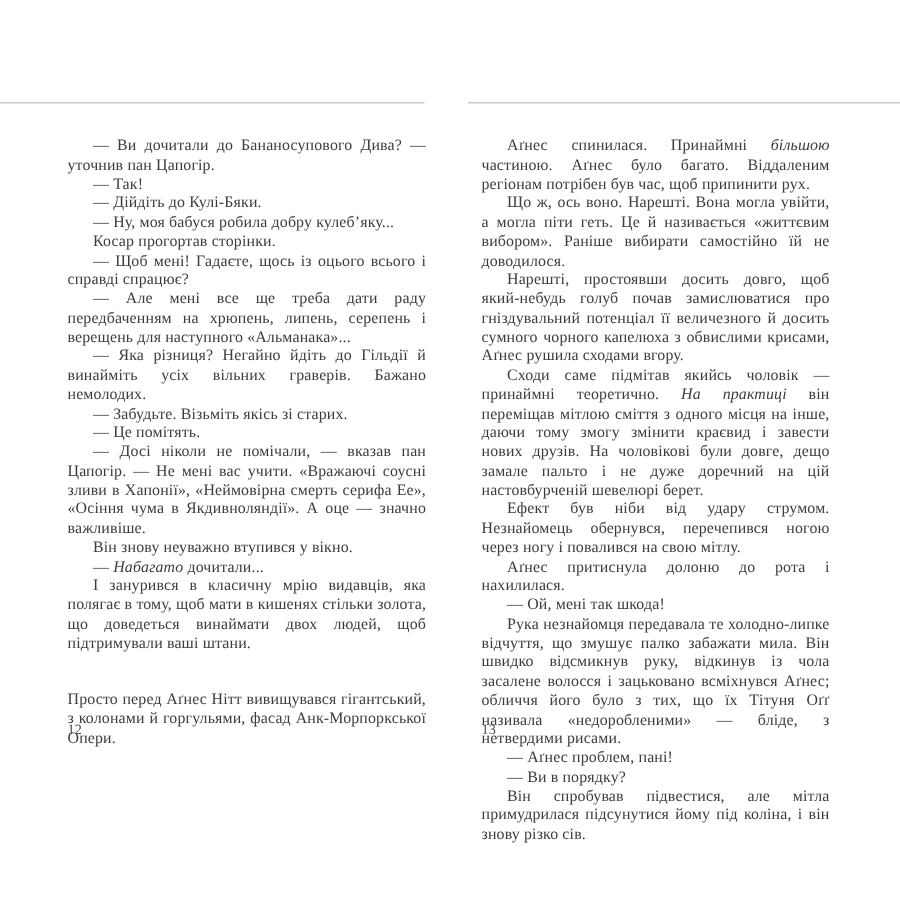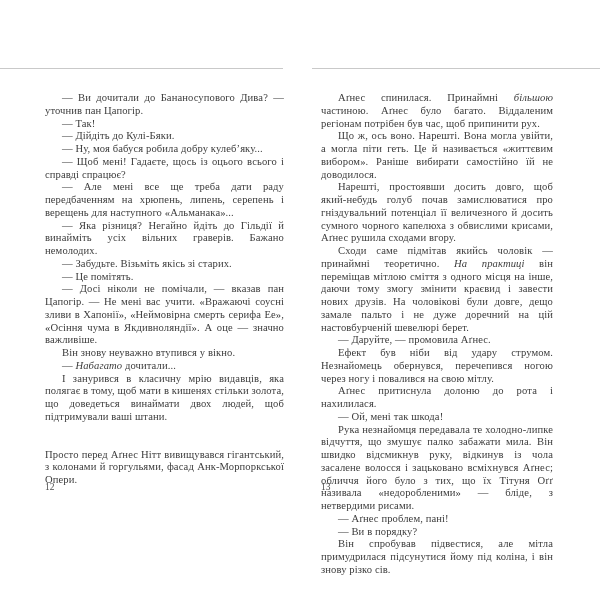--- a/index.html
+++ b/index.html
@@ -56,41 +56,41 @@
 <div class="spread">
   <div class="top-rule left"></div>
   <div class="top-rule right"></div>
 
   <div class="page page-left">
     <div class="page-text">
         <p class="para"><span>— Ви дочитали до Бананосупового Дива? — уточнив пан Цапогір.</span></p>
         <p class="para"><span>— Так!</span></p>
         <p class="para"><span>— Дійдіть до Кулі-Бяки.</span></p>
         <p class="para"><span>— Ну, моя бабуся робила добру кулеб’яку...</span></p>
+        <p class="para"><span>Косар прогортав сторінки.</span></p>
         <p class="para"><span>— Щоб мені! Гадаєте, щось із оцього всього і справді спрацює?</span></p>
         <p class="para"><span>— Але мені все ще треба дати раду передбаченням на хрюпень, липень, серепень і верещень для наступного «Альманака»...</span></p>
         <p class="para"><span>— Яка різниця? Негайно йдіть до Гільдії й винайміть усіх вільних граверів. Бажано немолодих.</span></p>
         <p class="para"><span>— Забудьте. Візьміть якісь зі старих.</span></p>
         <p class="para"><span>— Це помітять.</span></p>
         <p class="para"><span>— Досі ніколи не помічали, — вказав пан Цапогір. — Не мені вас учити. «Вражаючі соусні зливи в Хапонії», «Неймовірна смерть серифа Ее», «Осіння чума в Якдивноляндії». А оце — значно важливіше.</span></p>
         <p class="para"><span>Він знову неуважно втупився у вікно.</span></p>
         <p class="para"><span>— </span><em>Набагато</em><span> дочитали...</span></p>
         <p class="para"><span>І занурився в класичну мрію видавців, яка полягає в тому, щоб мати в кишенях стільки золота, що доведеться винаймати двох людей, щоб підтримували ваші штани.</span></p>
         <p class="para scene-break"><span>Просто перед Аґнес Нітт вивищувався гігантський, з колонами й горгульями, фасад Анк-Морпоркської Опери.</span></p>
       </div>
     <div class="page-number">12</div>
   </div>
 
   <div class="page page-right">
     <div class="page-text">
         <p class="para"><span>Аґнес спинилася. Принаймні </span><em>більшою</em><span> частиною. Аґнес було багато. Віддаленим регіонам потрібен був час, щоб припинити рух.</span></p>
         <p class="para"><span>Що ж, ось воно. Нарешті. Вона могла увійти, а могла піти геть. Це й називається «життєвим вибором». Раніше вибирати самостійно їй не доводилося.</span></p>
         <p class="para"><span>Нарешті, простоявши досить довго, щоб який-небудь голуб почав замислюватися про гніздувальний потенціал її величезного й досить сумного чорного капелюха з обвислими крисами, Аґнес рушила сходами вгору.</span></p>
         <p class="para"><span>Сходи саме підмітав якийсь чоловік — принаймні теоретично. </span><em>На практиці</em><span> він переміщав мітлою сміття з одного місця на інше, даючи тому змогу змінити краєвид і завести нових друзів. На чоловікові були довге, дещо замале пальто і не дуже доречний на цій настовбурченій шевелюрі берет.</span></p>
-        <p class="para"><span>— Даруйте, — промовила Аґнес.</span></p>
         <p class="para"><span>Ефект був ніби від удару струмом. Незнайомець обернувся, перечепився ногою через ногу і повалився на свою мітлу.</span></p>
         <p class="para"><span>Аґнес притиснула долоню до рота і нахилилася.</span></p>
         <p class="para"><span>— Ой, мені так шкода!</span></p>
         <p class="para"><span>Рука незнайомця передавала те холодно-липке відчуття, що змушує палко забажати мила. Він швидко відсмикнув руку, відкинув із чола засалене волосся і зацьковано всміхнувся Аґнес; обличчя його було з тих, що їх Тітуня Оґґ називала «недоробленими» — бліде, з нетвердими рисами.</span></p>
         <p class="para"><span>— Аґнес проблем, пані!</span></p>
         <p class="para"><span>— Ви в порядку?</span></p>
         <p class="para"><span>Він спробував підвестися, але мітла примудрилася підсунутися йому під коліна, і він знову різко сів.</span></p>
       </div>
     <div class="page-number">13</div>
   </div>

